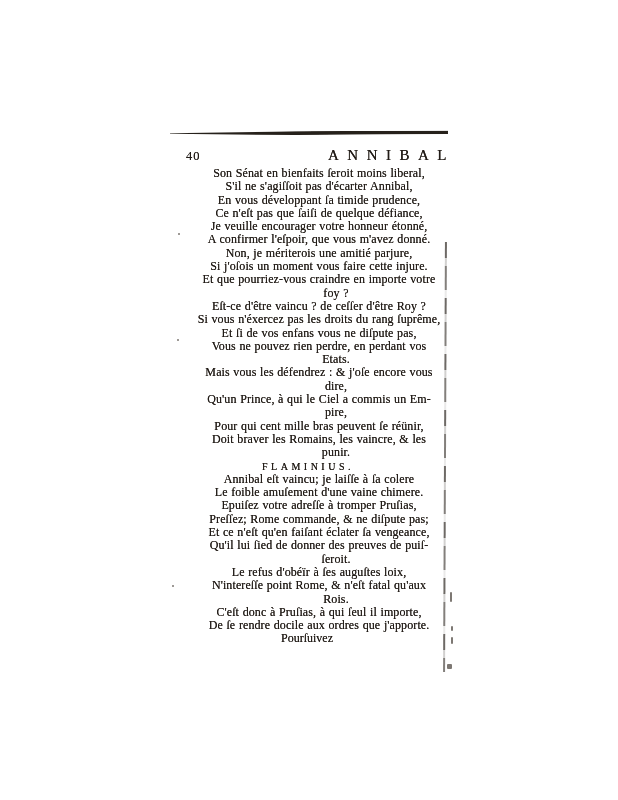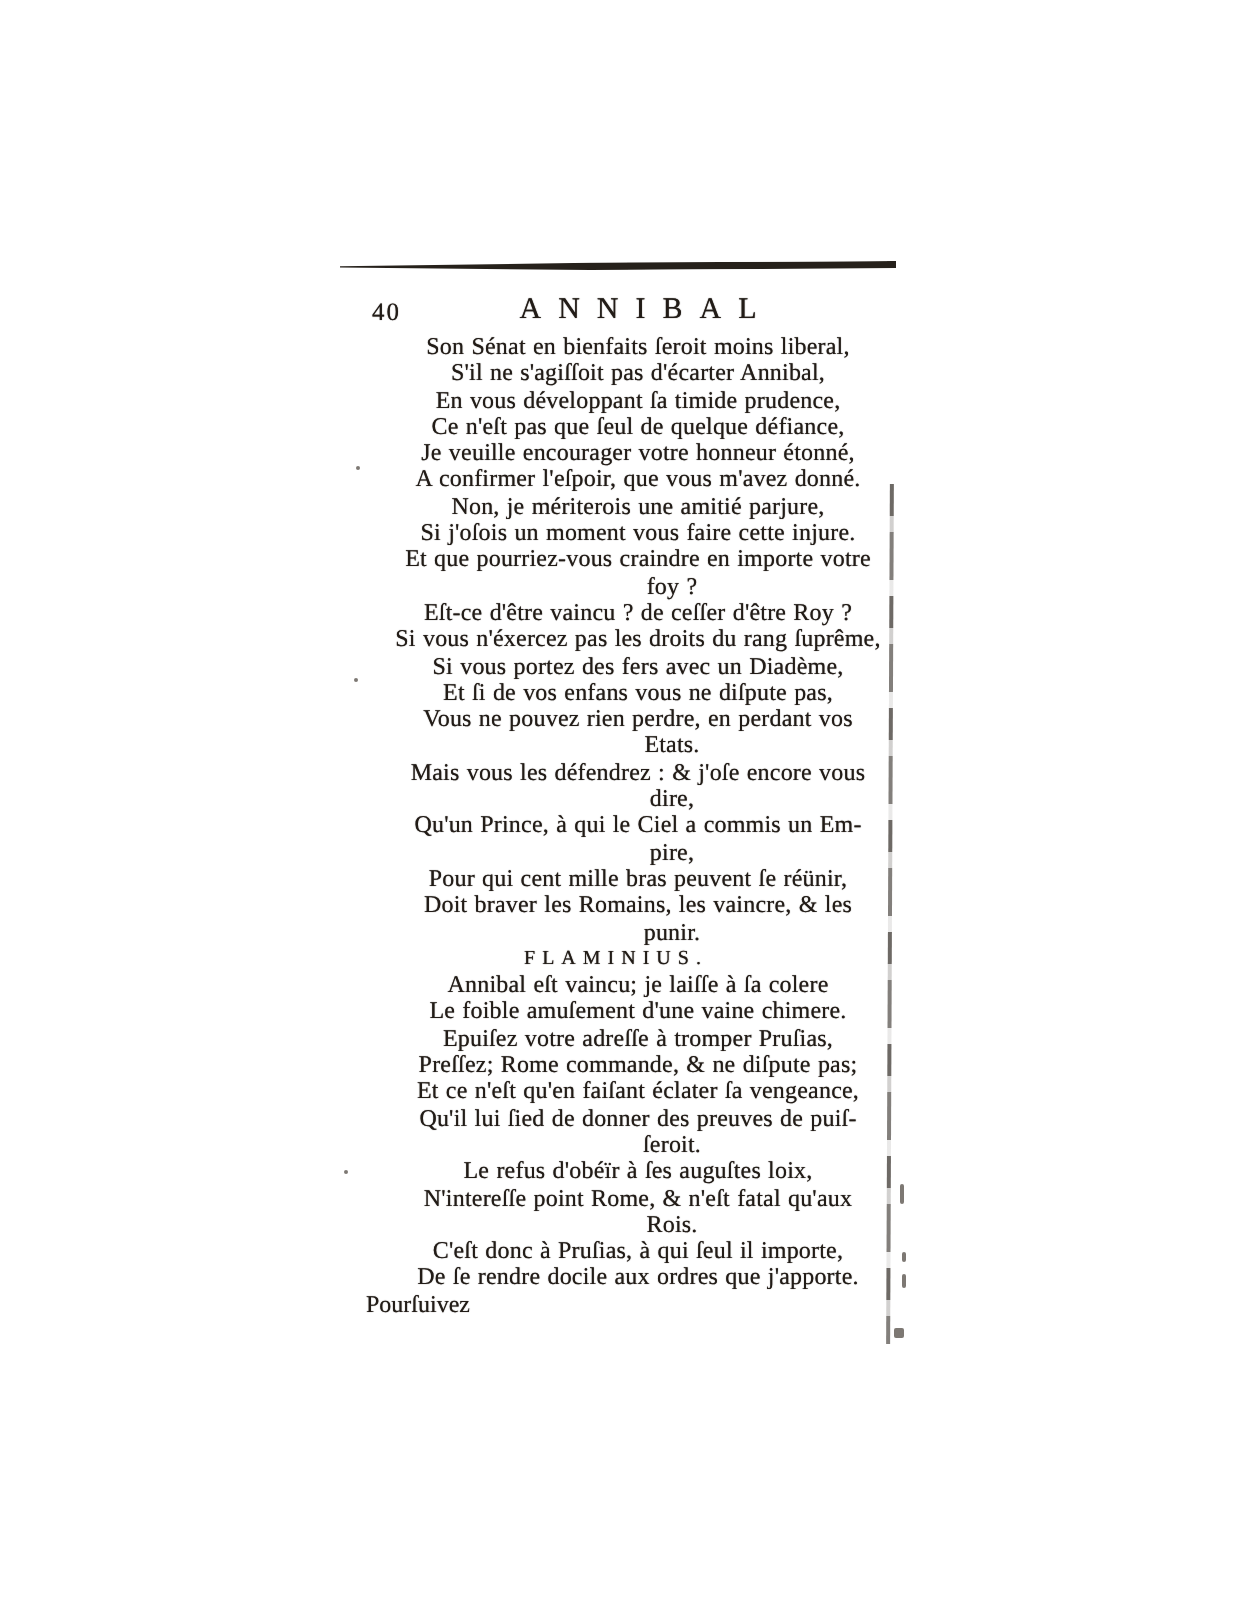--- a/index.html
+++ b/index.html
@@ -36,21 +36,21 @@
   }
   .page-number {
     position: absolute;
     left: 3px;
     top: 2px;
     font-size: 12.5px;
     letter-spacing: 1px;
     text-shadow: 0 0 0.45px rgba(34,28,23,0.9);
   }
   .running-title {
-    text-align: center;
+    text-align: right;
     font-size: 15px;
     letter-spacing: 8.5px;
     text-indent: 8.5px;
     text-shadow: 0 0 0.5px rgba(34,28,23,0.95);
   }
   .verse-body {
     position: absolute;
     left: 183px;
     top: 167px;
     width: 272px;
@@ -71,21 +71,21 @@
     font-size: 10px;
     line-height: 13.3px;
     letter-spacing: 3.5px;
     text-align: center;
     padding-right: 22px;
     text-shadow: 0 0 0.5px rgba(34,28,23,0.95);
   }
   .catchword-line {
     font-size: 12px;
     line-height: 13.3px;
-    text-align: left;
+    text-align: center;
     padding-right: 24px;
     text-shadow: 0 0 0.45px rgba(34,28,23,0.85);
   }
   
   .page-edge-line {
     position: absolute;
     left: 444px;
     top: 242px;
     width: 2px;
     height: 430px;
@@ -121,30 +121,29 @@
   <div class="header-row">
     <span class="page-number">40</span>
     <div class="running-title">ANNIBAL</div>
   </div>
 
   <div class="verse-body">
 
   <div class="verse-line">Son Sénat en bienfaits ſeroit moins liberal,</div>
       <div class="verse-line">S'il ne s'agiſſoit pas d'écarter Annibal,</div>
       <div class="verse-line">En vous développant ſa timide prudence,</div>
-      <div class="verse-line">Ce n'eſt pas que ſeul de quelque défiance,</div>
+      <div class="verse-line">Ce n'eſt pas que ſaiſi de quelque défiance,</div>
       <div class="verse-line">Je veuille encourager votre honneur étonné,</div>
       <div class="verse-line">A confirmer l'eſpoir, que vous m'avez donné.</div>
       <div class="verse-line">Non, je mériterois une amitié parjure,</div>
       <div class="verse-line">Si j'oſois un moment vous faire cette injure.</div>
       <div class="verse-line">Et que pourriez-vous craindre en importe votre</div>
       <div class="verse-line indent">foy ?</div>
       <div class="verse-line">Eſt-ce d'être vaincu ? de ceſſer d'être Roy ?</div>
       <div class="verse-line">Si vous n'éxercez pas les droits du rang ſuprême,</div>
-      <div class="verse-line">Si vous portez des fers avec un Diadème,</div>
       <div class="verse-line">Et ſi de vos enfans vous ne diſpute pas,</div>
       <div class="verse-line">Vous ne pouvez rien perdre, en perdant vos</div>
       <div class="verse-line indent">Etats.</div>
       <div class="verse-line">Mais vous les défendrez : &amp; j'oſe encore vous</div>
       <div class="verse-line indent">dire,</div>
       <div class="verse-line">Qu'un Prince, à qui le Ciel a commis un Em-</div>
       <div class="verse-line indent">pire,</div>
       <div class="verse-line">Pour qui cent mille bras peuvent ſe réünir,</div>
       <div class="verse-line">Doit braver les Romains, les vaincre, &amp; les</div>
       <div class="verse-line indent">punir.</div>

